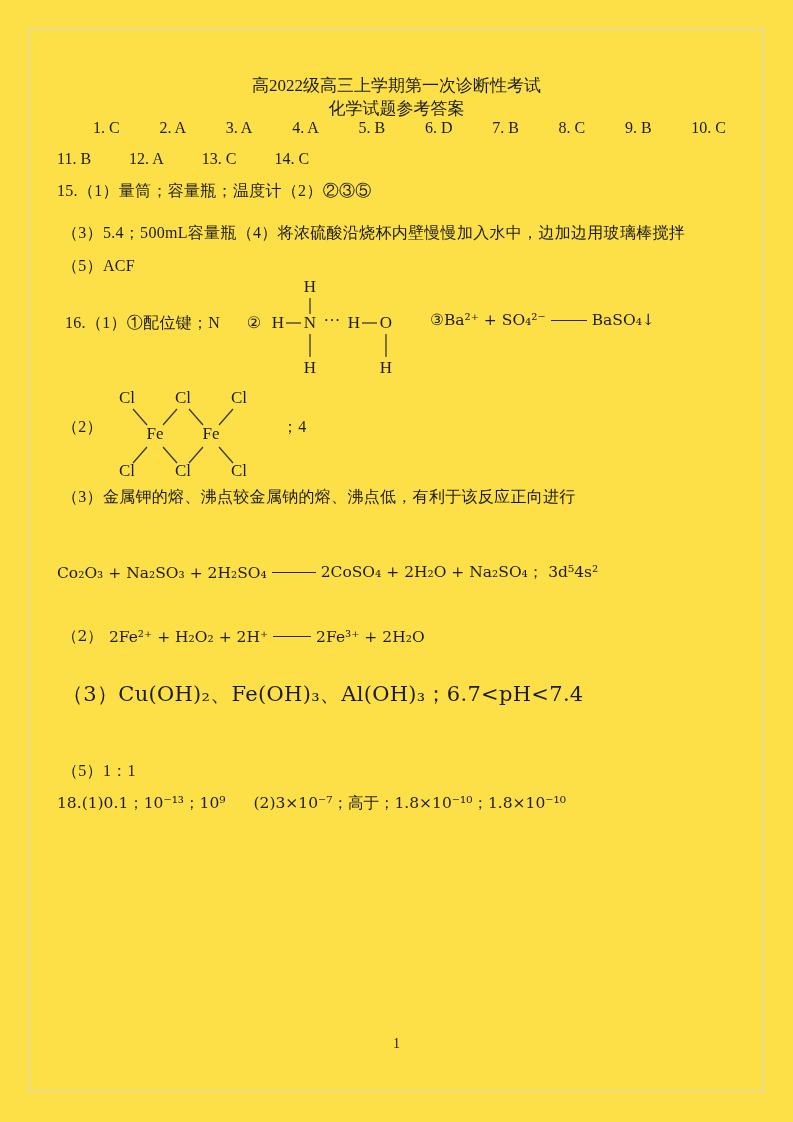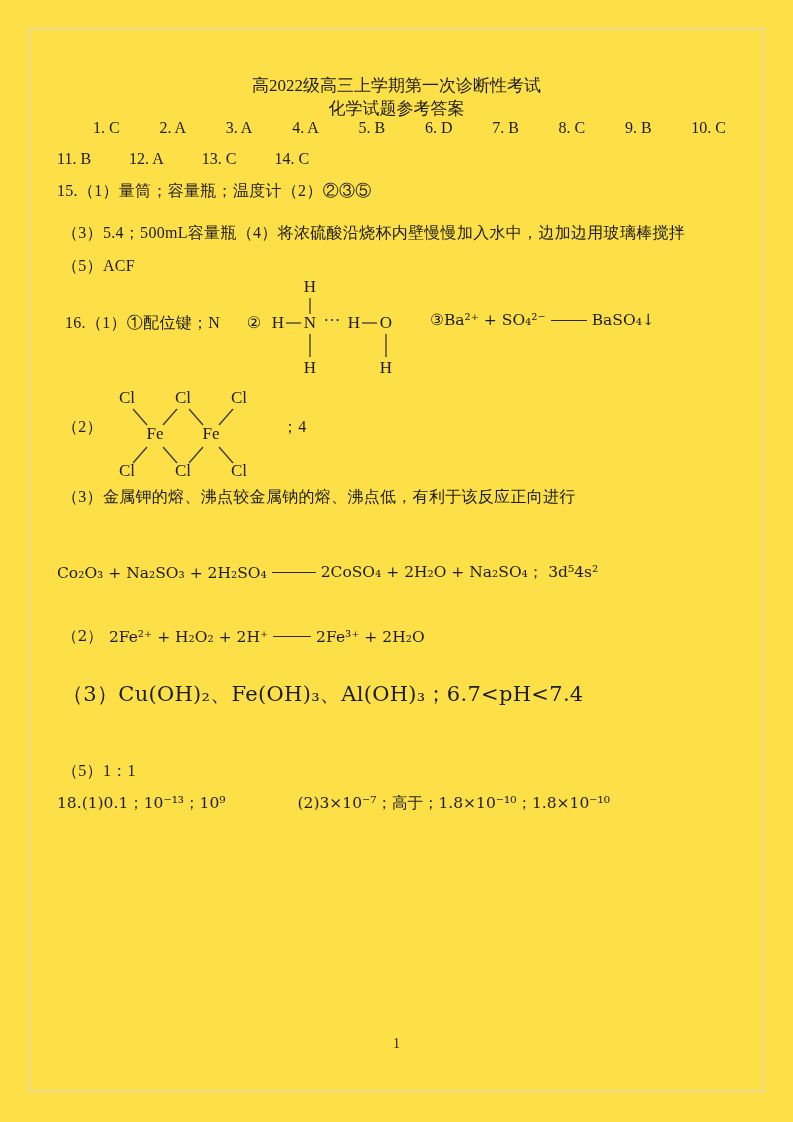--- a/index.html
+++ b/index.html
@@ -14,21 +14,21 @@
     border:1px solid #d7d7d7; pointer-events:none;
   }
   .title { left:0; width:100%; text-align:center; font-size:17px; }
   .line { font-size:16px; letter-spacing:0.3px; }
   .eq { font-family:"DejaVu Serif","Liberation Serif",serif; font-size:15.5px; }
   .mc-row1 { left:57px; top:119px; width:633px; display:flex; justify-content:space-between; font-size:16px;margin-left:36px; }
   .mc-row2 { left:57px; top:150px; display:flex; gap:38px; font-size:16px; }
   .eqrow { display:flex; align-items:center; }
   .rl { display:inline-block; width:40px; height:0; border-top:1.6px solid #2a2a2a; margin:0 5px; }
   .lbl { margin-right:6px; }
-  .r18a { left:57px; top:793px; display:flex; gap:72px; }
+  .r18a { left:57px; top:793px; display:flex; gap:28px; }
   .r18b { left:55px; top:828px; display:flex; gap:52px; }
   svg text { font-family:"Liberation Serif","DejaVu Serif",serif; fill:#1c1c1c; }
   svg line { stroke:#3a3a3a; stroke-width:1.3; }
   .pagenum { left:0; width:100%; text-align:center; top:1036px; font-size:14px; }
 </style>
 </head>
 <body>
 
 <div class="page">
   <div class="frame"></div>

